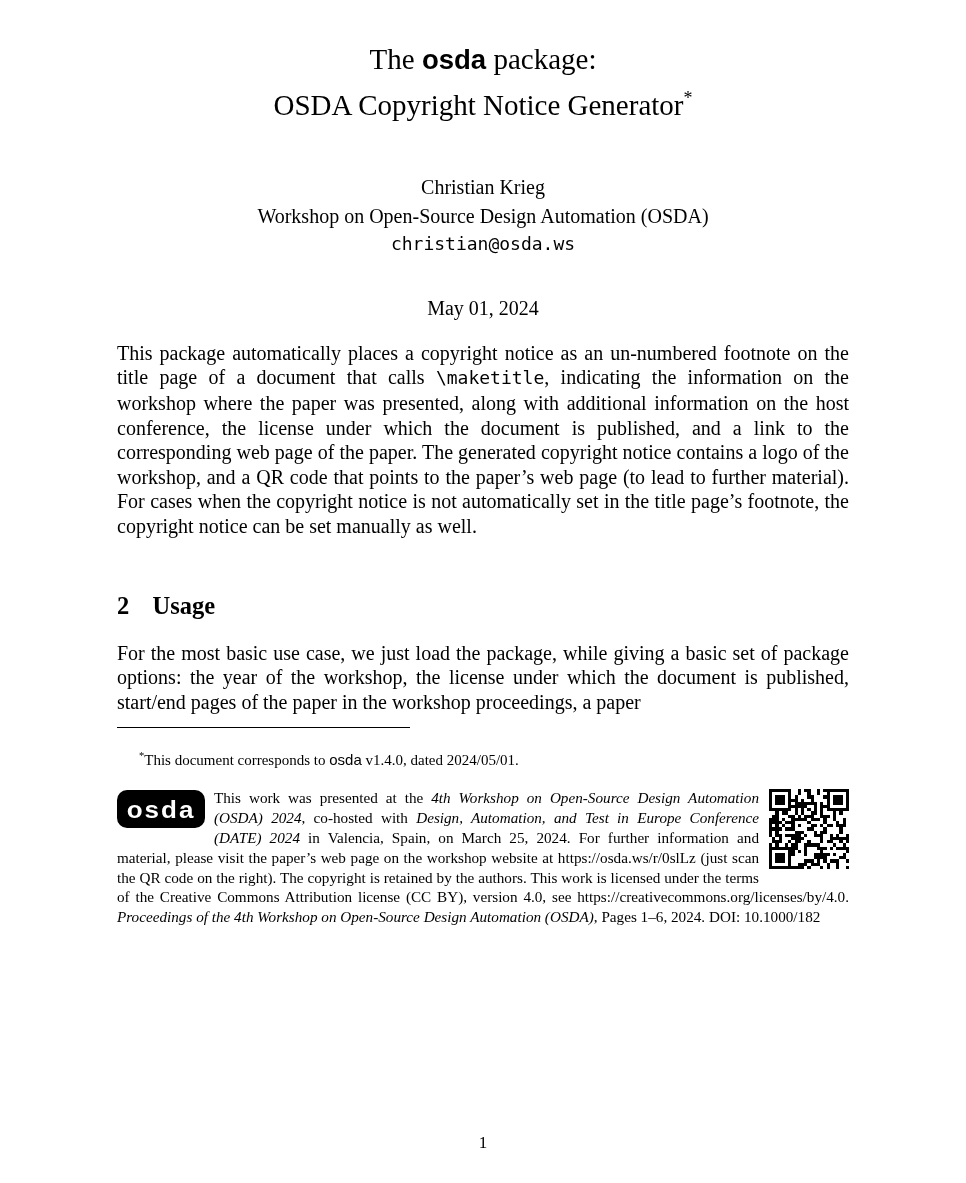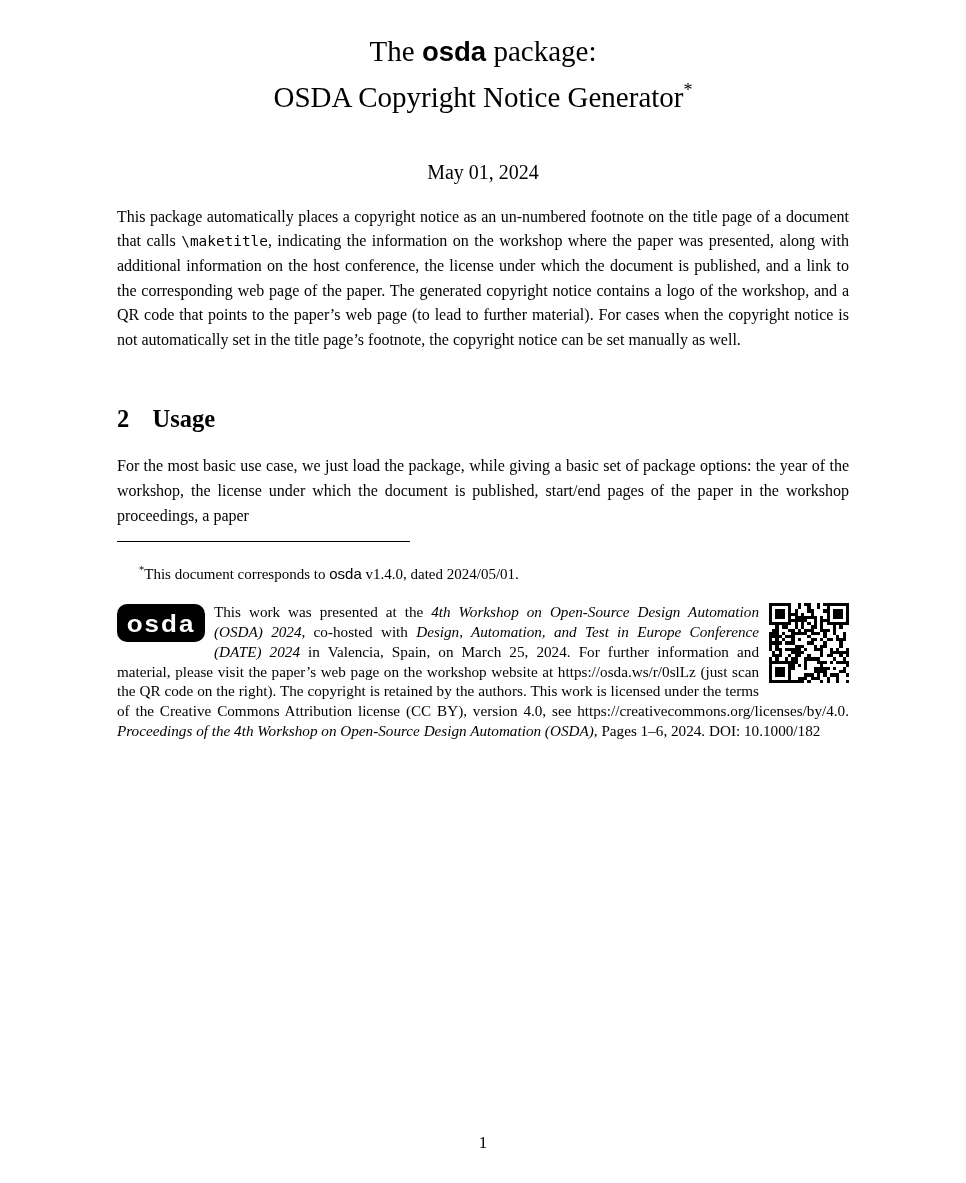--- a/index.html
+++ b/index.html
@@ -2,32 +2,32 @@
 <html lang="en"><head>
 <meta charset="utf-8">
 <style>
   html,body{margin:0;padding:0;background:#e8e8e8;}
   .page{
     width:966px;height:1183px;margin:0 auto;background:#ffffff;color:#000;
     box-sizing:border-box;padding:28px 117px 0 117px;position:relative;
     font-family:"Liberation Serif",serif;
   }
   
-  .title{ text-align:center;font-weight:normal;font-size:29px;line-height:1.6;margin:0; }
+  .title{ text-align:center;font-weight:normal;font-size:29px;line-height:1.6;margin:8px; }
   .title .sf{ font-family:"Liberation Sans",sans-serif;font-weight:700;font-size:0.95em; }
   .title sup{ font-size:0.62em; }
   .author-block{ text-align:center;margin-top:44px;font-size:20px;line-height:1.45; }
   .email{ font-family:"DejaVu Sans Mono","Liberation Mono",monospace;font-size:18px; }
   .date{ text-align:center;margin-top:40px;font-size:20px; }
   
   h2.section{ font-size:24.5px;font-weight:bold;margin:0; }
   h2.section .num{ margin-right:0.95em; }
   #section-1{ margin-top:104px; }
   #section-2{ margin-top:53px; }
-  p.body{ font-size:16px;line-height:24.6px;text-align:justify;margin:21px 0 0 0; }
+  p.body{ font-size:20px;line-height:24.6px;text-align:justify;margin:21px 0 0 0; }
   .tt{ font-family:"DejaVu Sans Mono","Liberation Mono",monospace;font-size:0.9em; }
   .sf{ font-family:"Liberation Sans",sans-serif; }
   .it{ font-style:italic; }
   .bf{ font-weight:normal; }
   
   .footnote-rule{ margin-top:13px;width:293px;border-top:1.5px solid #000; }
   .footnote{ font-size:15px;line-height:19px;margin-top:18px;text-indent:22px; }
   .footnote sup{ font-size:10.5px; }
   
   .notice{ margin-top:18px;font-size:15.2px;line-height:19.8px;text-align:justify; }
@@ -47,20 +47,25 @@
 </head>
 <body>
 
 <div class="page">
 
   <h1 class="title">
     <span><span>The </span><span class="sf">osda</span><span> package:</span></span><br>
     <span><span>OSDA Copyright Notice Generator</span><sup>*</sup></span>
   </h1>
 
+  <div class="author-block">
+    <div>Christian Krieg</div>
+    <div>Workshop on Open-Source Design Automation (OSDA)</div>
+    <div class="email">christian@osda.ws</div>
+  </div>
 
   <div class="date">May 01, 2024</div>
 
   <p class="body"><span>This package automatically places a copyright notice as an un-numbered footnote on the title page of a document that calls </span><span class="tt">\maketitle</span><span>, indicating the information on the workshop where the paper was presented, along with additional information on the host conference, the license under which the document is published, and a link to the corresponding web page of the paper. The generated copyright notice contains a logo of the workshop, and a QR code that points to the paper’s web page (to lead to further material). For cases when the copyright notice is not automatically set in the title page’s footnote, the copyright notice can be set manually as well.</span></p>
 
   <h2 class="section" id="section-2">
     <span class="num">2</span><span>Usage</span>
   </h2>
   <p class="body"><span>For the most basic use case, we just load the package, while giving a basic set of package options: the year of the workshop, the license under which the document is published, start/end pages of the paper in the workshop proceedings, a paper</span></p>
 

